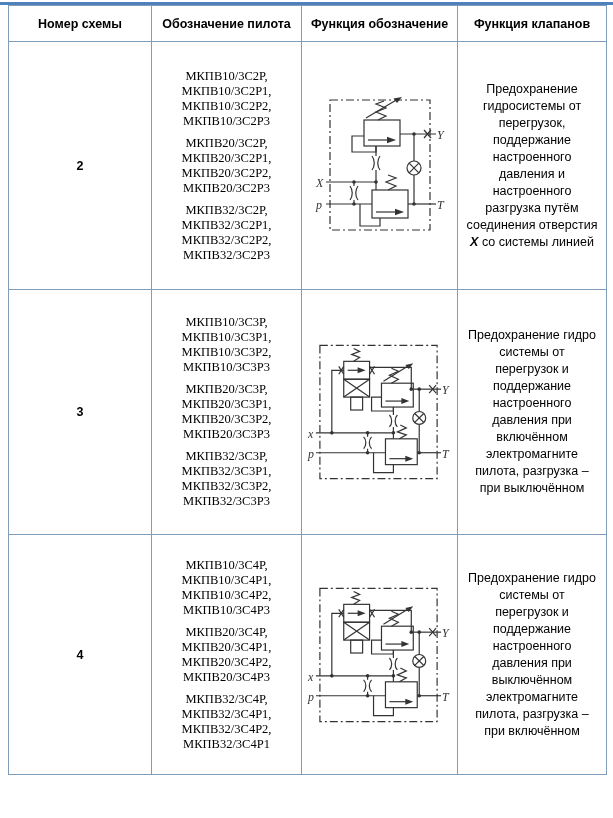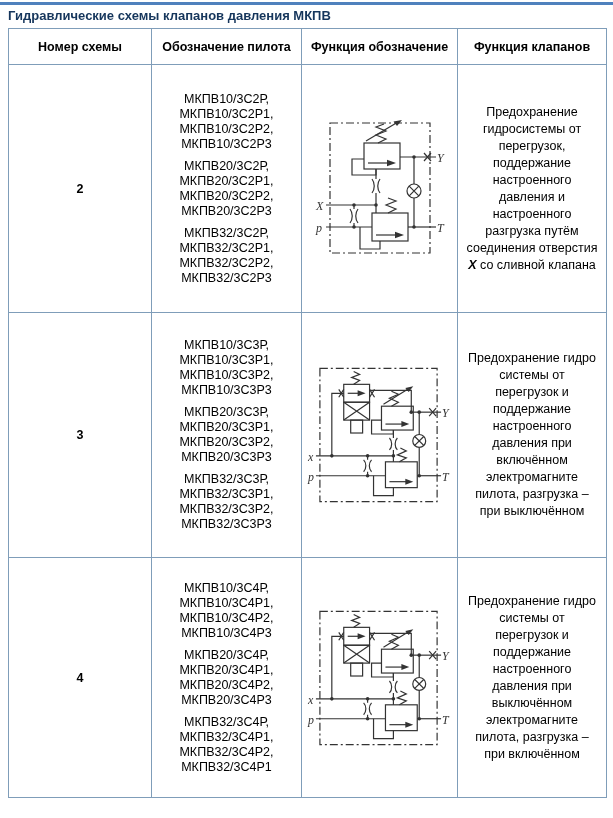--- a/index.html
+++ b/index.html
@@ -37,21 +37,21 @@
     vertical-align:middle;
     font-size:12.5px;
     padding:2px 4px;
     background:#fff;
   }
   table.valve-table th{
     font-weight:bold;
     height:36px;
   }
   td.cell-number{font-weight:bold;}
-  .desig-group{margin:7px 0;}
+  .desig-group{margin:7px 0;font-family:Liberation Serif, serif;}
   .desig-line{line-height:15px;}
   .function-text{line-height:17px;padding:0 4px;}
   .emph{font-weight:bold;font-style:italic;}
   .diagram-wrap{display:flex;justify-content:center;align-items:center;}
   .diagram-svg{display:block;}
   .diagram-svg .ln{stroke:var(--diagram-stroke);fill:none;stroke-width:1.2;}
   .diagram-svg .dd{stroke:var(--diagram-stroke);fill:none;stroke-width:1.2;stroke-dasharray:8 3 2 3;}
   .diagram-svg .dot{fill:var(--diagram-stroke);stroke:none;}
   .diagram-svg .ah{fill:var(--diagram-stroke);stroke:none;}
   .diagram-svg text{
@@ -60,21 +60,20 @@
     font-size:12px;
     fill:var(--diagram-stroke);
     stroke:none;
   }
 </style>
 </head>
 <body>
 
 <div class="page">
   <div class="top-rule"></div>
-  <div class="page-title">Гидравлические схемы клапанов давления МКПВ</div>
 
   <table class="valve-table">
     <colgroup>
       <col style="width:143px">
         <col style="width:150px">
         <col style="width:156px">
         <col style="width:149px">
     </colgroup>
     <thead>
       <tr>
@@ -149,21 +148,21 @@
       <path class="ln" d="M66 128 V136 H46 V114"></path>
 
       <path class="ln" d="M94 114 H122"></path>
       <circle class="dot" cx="100" cy="114" r="1.8"></circle>
       <text x="123" y="49">Y</text>
       <text x="123" y="119">T</text>
     </svg>
             </div>
           </td>
           <td>
-            <div class="function-text"><span>Предохранение гидросистемы от перегрузок, поддержание настроенного давления и настроенного разгрузка путём соединения отверстия </span><span class="emph">X</span><span> со сливной клапана</span></div>
+            <div class="function-text"><span>Предохранение гидросистемы от перегрузок, поддержание настроенного давления и настроенного разгрузка путём соединения отверстия </span><span class="emph">X</span><span> со системы линией</span></div>
           </td>
         </tr>
         <tr style="height: 245px;">
           <td class="cell-number">3</td>
           <td>
             <div class="desig-group">
               <div class="desig-line">МКПВ10/3С3Р,</div>
               <div class="desig-line">МКПВ10/3С3Р1,</div>
               <div class="desig-line">МКПВ10/3С3Р2,</div>
               <div class="desig-line">МКПВ10/3С3Р3</div>

